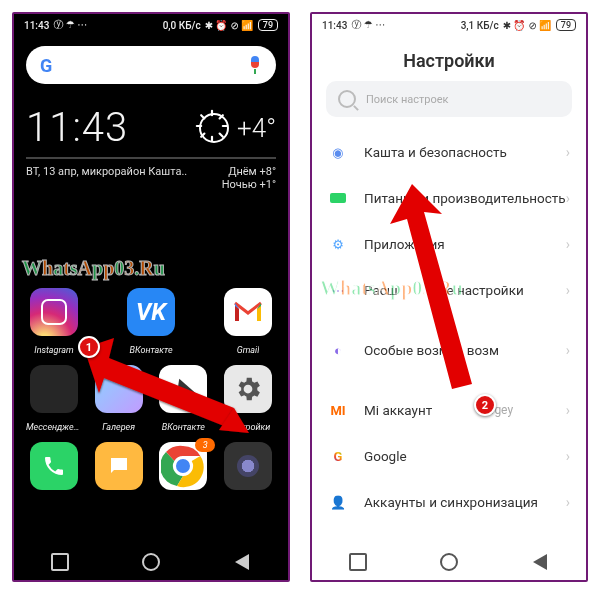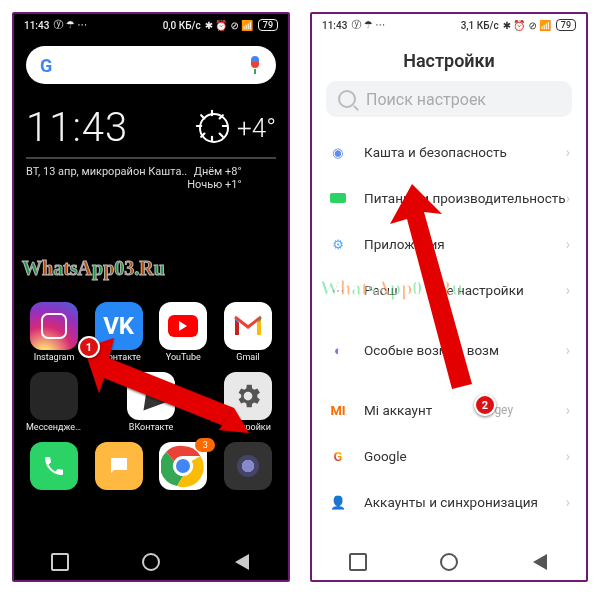--- a/index.html
+++ b/index.html
@@ -53,29 +53,29 @@
   .mic::before{ content:""; position:absolute; left:3px; top:0; width:8px; height:12px;
     background:linear-gradient(#4285F4 50%, #EA4335 50%); border-radius:4px; }
   .mic::after{ content:""; position:absolute; left:6px; top:13px; width:2px; height:5px; background:#34A853; }
 
   .clock-row{ display:flex; justify-content:space-between; align-items:center; margin-top:20px; }
   .clock{ font-size:40px; font-weight:300; letter-spacing:1px; }
   .weather{ display:flex; align-items:center; gap:8px; }
   .sun{ width:26px; height:26px; border-radius:50%; border:2px solid #fff; position:relative; }
   .sun::before,.sun::after{ content:""; position:absolute; background:#fff; }
   .temp{ font-size:26px; font-weight:300; }
-  .date-row{ display:flex; font-size:11px; color:#ddd;
+  .date-row{ display:flex; justify-content:space-between; font-size:11px; color:#ddd;
     border-top:2px solid #444; margin-top:6px; padding-top:6px; }
   .date-row .fc{ text-align:right; line-height:1.2; }
 
   .app-grid{ position:absolute; left:12px; right:12px; bottom:50px;
     display:flex; flex-direction:column; gap:10px; }
   .app-row{ display:flex; justify-content:space-between; }
   .app-row.no-labels .app{ height:auto; }
-  .app{ width:56px; display:flex; flex-direction:column; align-items:center; gap:2px; position:relative; }
+  .app{ width:56px; display:flex; flex-direction:column; align-items:center; gap:9px; position:relative;font-style:italic; }
   .app .icon{ width:48px; height:48px; border-radius:12px; display:flex;
     align-items:center; justify-content:center; font-size:24px; position:relative; }
   .app .label{ font-size:9px; color:#eee; text-align:right; white-space:nowrap;
     max-width:56px; overflow:hidden; text-overflow:ellipsis; }
   .badge{ position:absolute; top:-4px; right:-4px; min-width:14px; height:14px;
     background:#ff6a00; color:#fff; font-size:9px; border-radius:7px;
     display:flex; align-items:center; justify-content:center; padding:0 3px; }
 
   
   .ic-instagram{ background:radial-gradient(circle at 30% 110%, #feda75 10%, #d62976 45%, #962fbf 70%, #4f5bd5 95%); }
@@ -219,24 +219,20 @@
       <div class="app-row">
         <div class="app">
           <div class="icon ic-instagram"></div>
           <div class="label">Instagram</div>
         </div>
         <div class="app">
           <div class="icon ic-vk">VK</div>
           <div class="label">ВКонтакте</div>
         </div>
         <div class="app">
-          <div class="icon ic-yt"></div>
-          <div class="label">YouTube</div>
-        </div>
-        <div class="app">
           <div class="icon ic-gmail">
             <svg width="30" height="22" viewBox="0 0 30 22">
                 <path d="M2 2 L15 12 L28 2" fill="none" stroke="#EA4335" stroke-width="3"></path>
                 <path d="M2 2 V20 H6 V8" fill="#4285F4"></path>
                 <path d="M28 2 V20 H24 V8" fill="#34A853"></path>
                 <path d="M2 20 H6 V8 L2 5 Z" fill="#C5221F"></path>
                 <path d="M28 20 H24 V8 L28 5 Z" fill="#FBBC05"></path>
               </svg>
           </div>
           <div class="label">Gmail</div>
@@ -244,20 +240,24 @@
       </div>
       <div class="app-row">
         <div class="app">
           <div class="icon ic-folder">
               <i></i>
               <i></i>
               <i></i>
               <i></i>
             </div>
           <div class="label">Мессенджеры</div>
+        </div>
+        <div class="app">
+          <div class="icon ic-gallery"></div>
+          <div class="label">Галерея</div>
         </div>
         <div class="app">
           <div class="icon ic-nav"></div>
           <div class="label">ВКонтакте</div>
         </div>
         <div class="app">
           <div class="icon ic-settings">
             <svg viewBox="0 0 24 24">
                 <path fill="#555" d="M19.4 13a7.5 7.5 0 000-2l2.1-1.6-2-3.4-2.5 1a7.5 7.5 0 00-1.7-1L15 3h-4l-.3 2.9a7.5 7.5 0 00-1.7 1l-2.5-1-2 3.4L6.6 11a7.5 7.5 0 000 2l-2.1 1.6 2 3.4 2.5-1a7.5 7.5 0 001.7 1L11 21h4l.3-2.9a7.5 7.5 0 001.7-1l2.5 1 2-3.4zM12 15.5A3.5 3.5 0 1115.5 12 3.5 3.5 0 0112 15.5z"></path>
               </svg>
@@ -341,21 +341,21 @@
       <span>✱ ⏰ ⊘ 📶</span>
       <span class="sb-batt">79</span>
     </div>
   </div>
 
   <div class="settings-body">
     <div class="settings-title">Настройки</div>
 
     <div class="search-box">
       <span class="mag"></span>
-      <span style="font-size:16px">Поиск настроек</span>
+      <span style="font-size:11px">Поиск настроек</span>
     </div>
 
     <div class="settings-list">
       <div class="s-item">
         <span class="s-ic ic-shield">◉</span>
         <span>Кашта и безопасность</span>
         <span class="chev">›</span>
       </div>
       <div class="s-item">
         <span class="s-ic">

